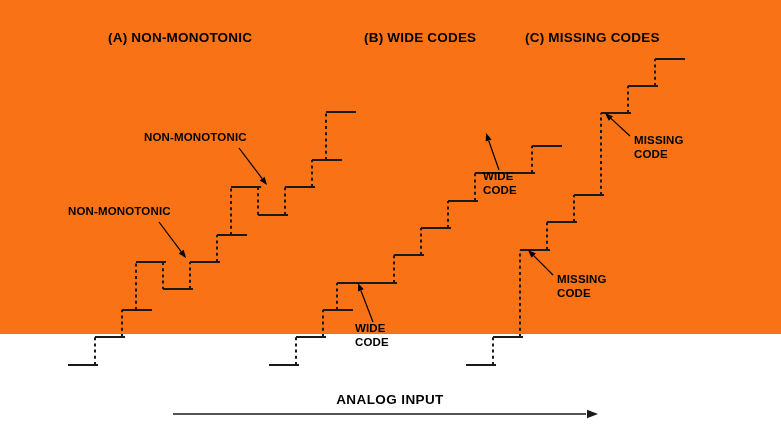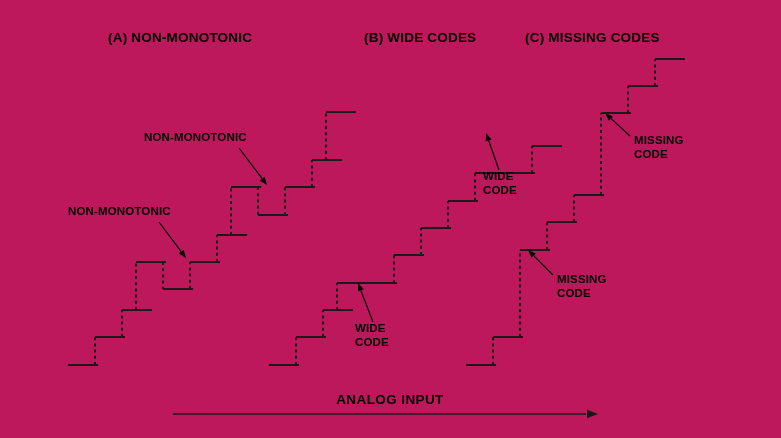--- a/index.html
+++ b/index.html
@@ -10,22 +10,22 @@
   }
   body {
     font-family: "Liberation Sans", sans-serif;
     width: 781px;
     height: 438px;
     overflow: hidden;
   }
   #figure-root {
     position: relative;
     width: 781px;
-    height: 438px;
-    background: #be185d;
+    height: 334px;
+    background: #f97316;
   }
   #figure-svg {
     position: absolute;
     left: 0;
     top: 0;
     width: 781px;
     height: 438px;
     display: block;
   }
   .panel-title {

